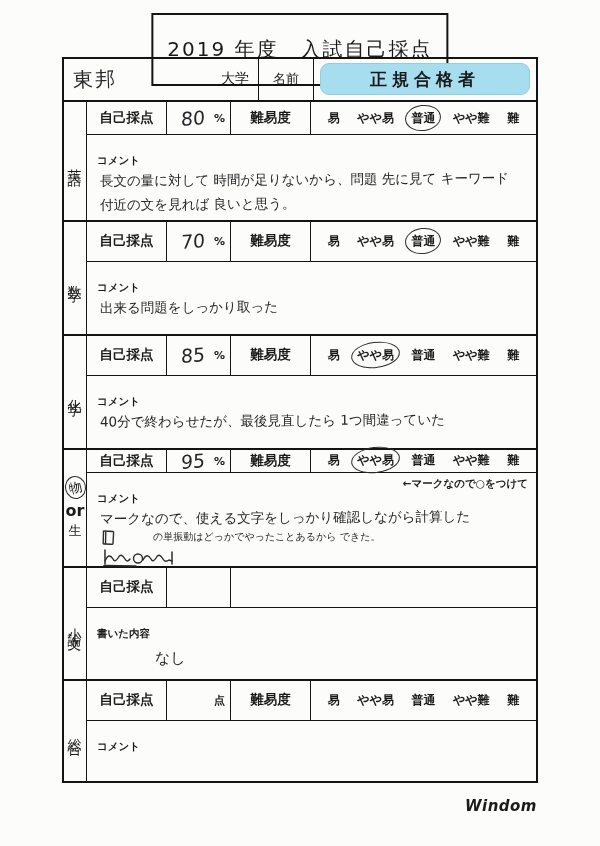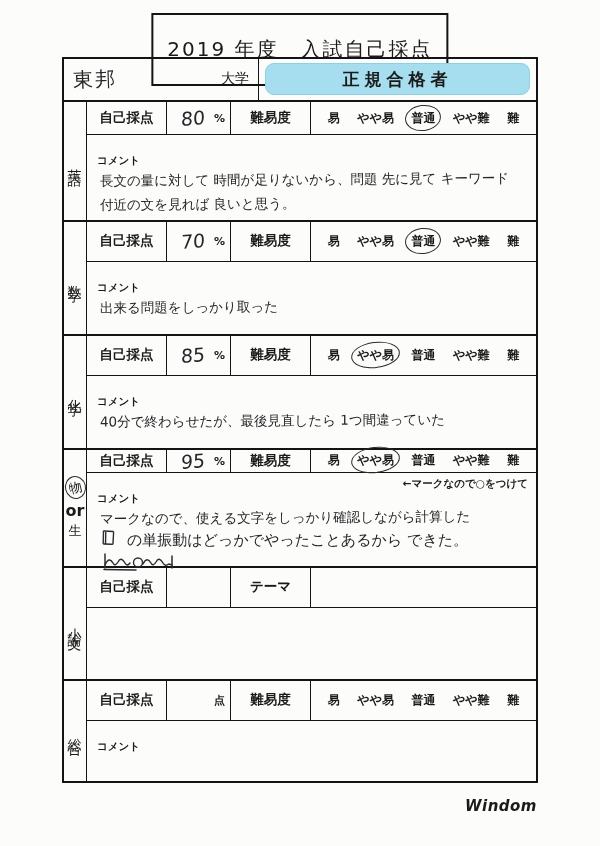--- a/index.html
+++ b/index.html
@@ -74,21 +74,21 @@
   }
   .sc-wide{flex:1;box-sizing:border-box;}
 
   .comment-row{flex:1;position:relative;padding:4px 10px;box-sizing:border-box;}
   .cm-label{font-size:10.5px;font-weight:600;margin-top:15px;}
   .cm-note{position:absolute;right:8px;top:4px;font-size:10.5px;font-weight:600;}
   .cm-line{font-size:13.5px;line-height:1.75;margin-left:3px;transform:rotate(-0.4deg);}
   .essay-none{margin:8px 0 0 58px;font-size:15px;}
 
   .phys-line2{display:flex;align-items:flex-start;margin-left:3px;}
-  .phys-line2 .cm-text{margin-left:10px;font-size:15px;line-height:1.5;}
+  .phys-line2 .cm-text{margin-left:36px;font-size:10px;line-height:1.5;}
   .sketch{display:block;}
   .spring-sketch{margin:0 0 0 5px;}
 
   
   .footer-logo{
     position:absolute;top:797px;left:0;width:537px;text-align:right;
     font-size:15px;font-weight:bold;font-style:italic;letter-spacing:0.5px;
   }
 </style>
 </head>
@@ -96,20 +96,21 @@
 
 <div class="title-box">2019 年度　入試自己採点</div>
 
 <div class="form-table">
 
   <div class="h-row">
     <div class="cell univ-cell">
       <span class="hw univ-name">東邦</span>
       <span class="univ-suffix">大学</span>
     </div>
+    <div class="cell name-cell">名前</div>
     <div class="cell badge-cell">
       <div class="badge" style="background-color: rgb(166, 221, 239);">正規合格者</div>
     </div>
   </div>
 
   <div class="section" style="height:120px;">
     <div class="subj-col">
       <span class="subj-vert">英語</span>
     </div>
     <div class="subj-body">
@@ -238,22 +239,25 @@
   <div class="section" style="height:114px;">
     <div class="subj-col">
       <span class="subj-vert">小論文</span>
     </div>
     <div class="subj-body">
       <div class="score-row">
         <div class="sc-label">自己採点</div>
         <div class="sc-value">
           <span class="hw"></span>
         </div>
-        <div class="sc-label">テーマ</div>
         <div class="sc-wide"></div>
+      </div>
+      <div class="comment-row">
+        <div class="cm-label">書いた内容</div>
+        <div class="hw essay-none">なし</div>
       </div>
     </div>
   </div>
 
   <div class="section" style="height:101px;">
     <div class="subj-col">
       <span class="subj-vert">総合</span>
     </div>
     <div class="subj-body">
       <div class="score-row">

